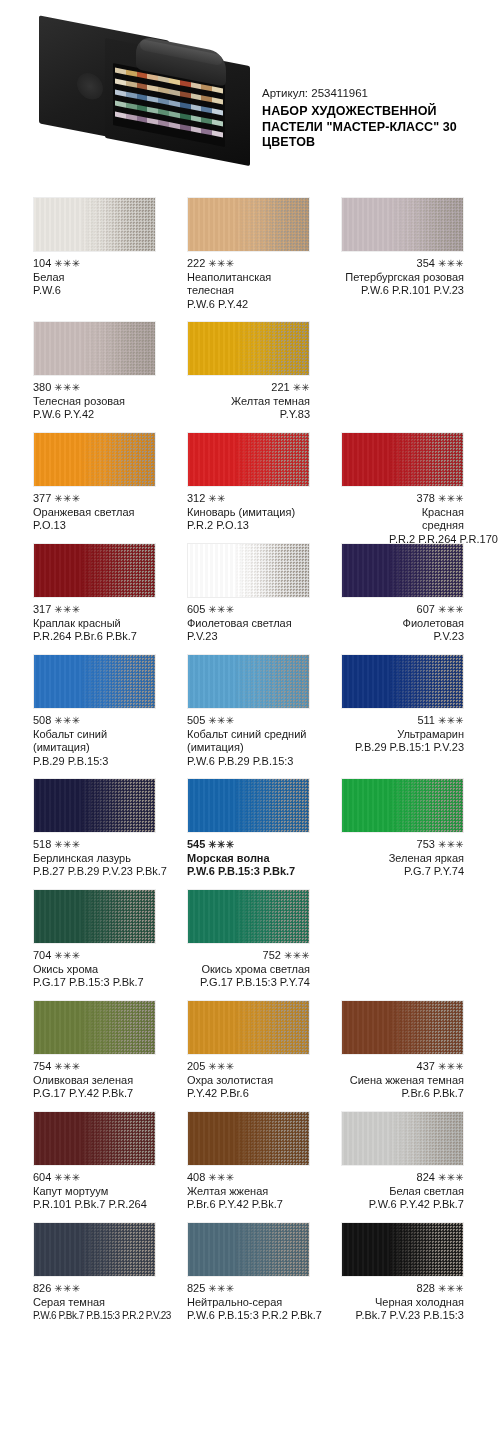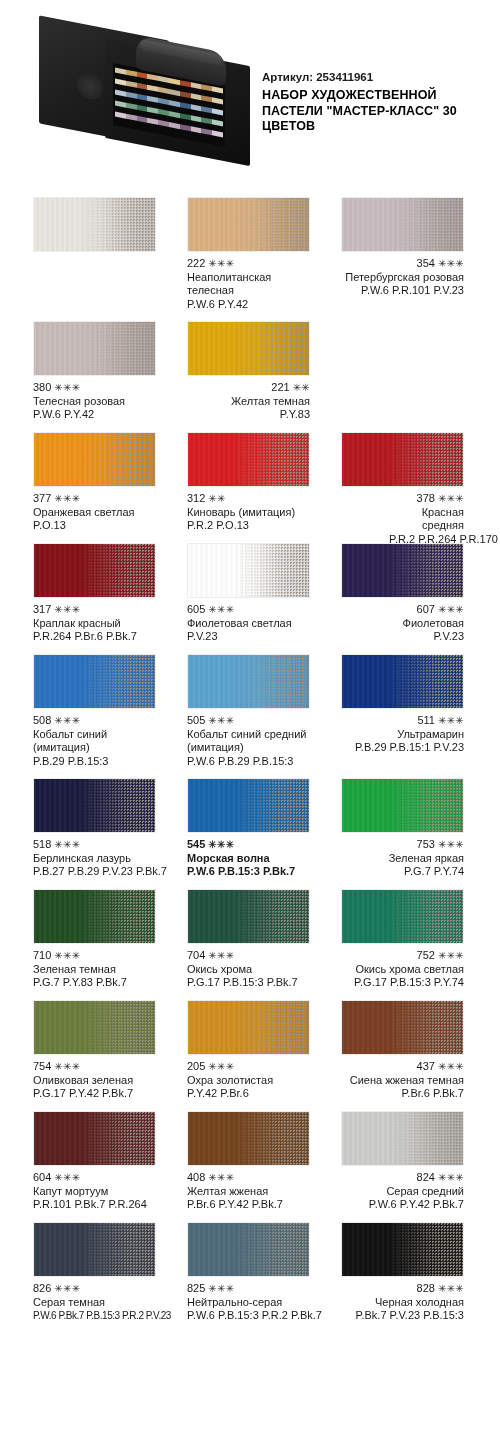--- a/index.html
+++ b/index.html
@@ -93,22 +93,22 @@
   .header-text {
     position: absolute;
     left: 262px;
     top: 68px;
     width: 232px;
   }
   .sku {
     font-size: 11.5px;
     line-height: 15px;
     color: #1a1a1a;
-    margin: 2px 0 3px 0;
-    font-weight: 700;
+    margin: 18px 0 3px 0;
+    font-weight: 400;
   }
   .product-title {
     font-size: 12.5px;
     line-height: 15.5px;
     font-weight: bold;
     color: #000;
     margin: 0;
     letter-spacing: .1px;
   }
 
@@ -277,20 +277,25 @@
 
 <div class="grid" id="grid">
     <div class="row">
       <div class="cell">
         <div class="swatch">
           <div class="base" style="background: rgb(233, 230, 225);"></div>
           <div class="streak"></div>
           <div class="tex"></div>
           <div class="shade"></div>
         </div>
+        <div class="meta" style="height: 67px;">
+          <div class="code-line"><span>104</span><span class="stars">✳✳✳</span></div>
+          <div class="name">Белая</div>
+          <div class="pig">P.W.6</div>
+        </div>
       </div>
       <div class="cell">
         <div class="swatch">
           <div class="base" style="background: rgb(220, 177, 130);"></div>
           <div class="streak"></div>
           <div class="tex"></div>
           <div class="shade"></div>
         </div>
         <div class="meta" style="height: 67px;">
           <div class="code-line"><span>222</span><span class="stars">✳✳✳</span></div>
@@ -500,33 +505,20 @@
         <div class="meta" style="height: 54px;">
           <div class="code-line"><span>753</span><span class="stars">✳✳✳</span></div>
           <div class="name">Зеленая яркая</div>
           <div class="pig">P.G.7 P.Y.74</div>
         </div>
       </div>
     </div>
     <div class="row">
       <div class="cell">
         <div class="swatch">
-          <div class="base" style="background: rgb(34, 78, 36);"></div>
-          <div class="streak"></div>
-          <div class="tex"></div>
-          <div class="shade"></div>
-        </div>
-        <div class="meta" style="height: 54px;">
-          <div class="code-line"><span>710</span><span class="stars">✳✳✳</span></div>
-          <div class="name">Зеленая темная</div>
-          <div class="pig">P.G.7 P.Y.83 P.Bk.7</div>
-        </div>
-      </div>
-      <div class="cell">
-        <div class="swatch">
           <div class="base" style="background: rgb(33, 81, 63);"></div>
           <div class="streak"></div>
           <div class="tex"></div>
           <div class="shade"></div>
         </div>
         <div class="meta" style="height: 54px;">
           <div class="code-line"><span>704</span><span class="stars">✳✳✳</span></div>
           <div class="name">Окись хрома</div>
           <div class="pig">P.G.17 P.B.15:3 P.Bk.7</div>
         </div>
@@ -615,21 +607,21 @@
       </div>
       <div class="cell">
         <div class="swatch">
           <div class="base" style="background: rgb(205, 205, 203);"></div>
           <div class="streak"></div>
           <div class="tex"></div>
           <div class="shade"></div>
         </div>
         <div class="meta" style="height: 54px;">
           <div class="code-line"><span>824</span><span class="stars">✳✳✳</span></div>
-          <div class="name">Серая средний</div>
+          <div class="name">Белая светлая</div>
           <div class="pig">P.W.6 P.Y.42 P.Bk.7</div>
         </div>
       </div>
     </div>
     <div class="row">
       <div class="cell">
         <div class="swatch">
           <div class="base" style="background: rgb(53, 61, 76);"></div>
           <div class="streak"></div>
           <div class="tex"></div>

